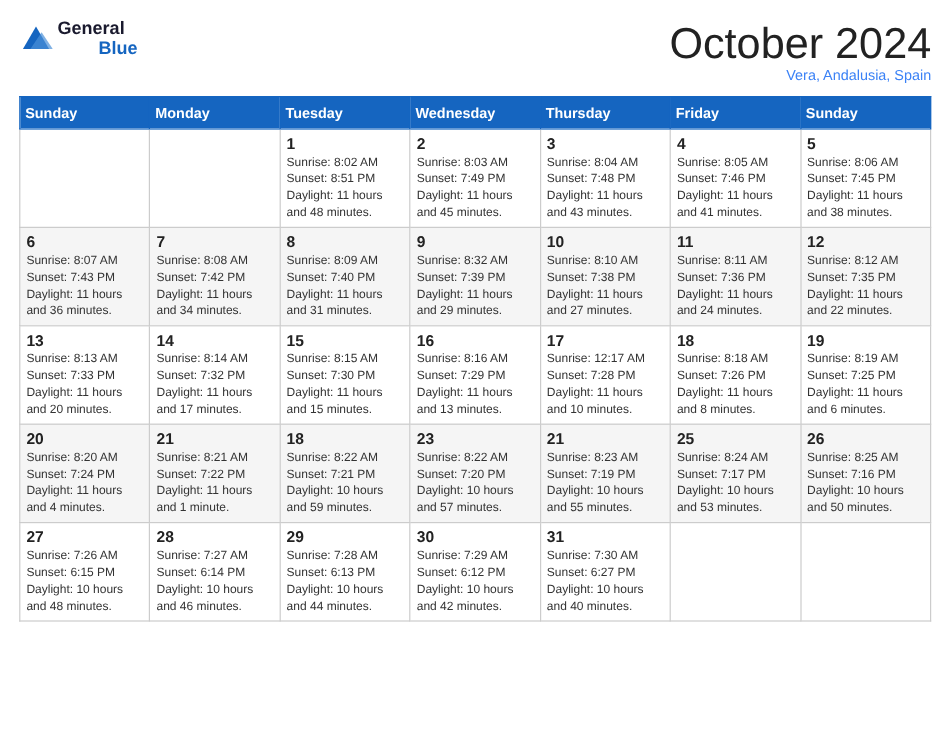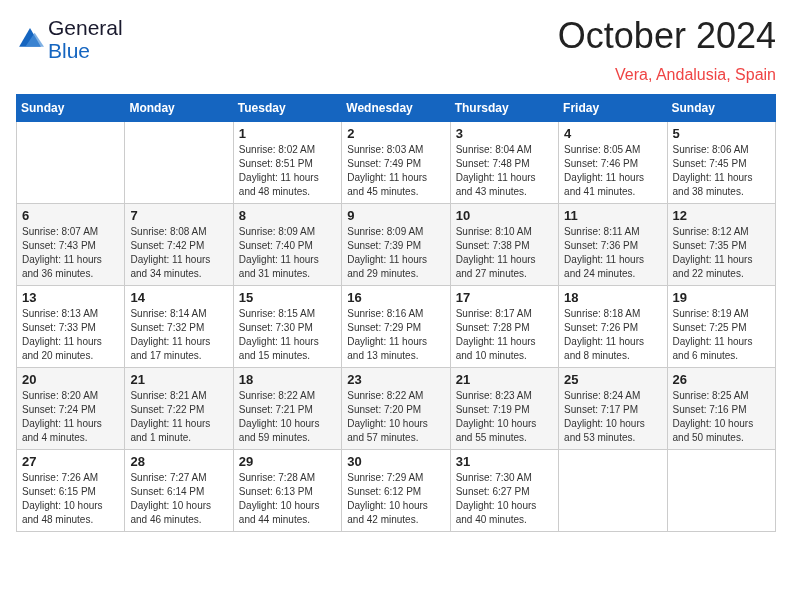--- a/index.html
+++ b/index.html
@@ -15,43 +15,43 @@
       justify-content: space-between;
       align-items: flex-start;
       margin-bottom: 10px;
     }
     .logo {
       display: flex;
       align-items: center;
       gap: 4px;
     }
     .logo-text {
-      font-size: 21px;
-      font-weight: normal;
+      font-size: 15px;
+      font-weight: bold;
       color: #1a1a2e;
       line-height: 1.1;
     }
-    .logo-blue { color: #1565c0; }
+    .logo-blue { color: #1565c0; margin-left: 34px; }
     .logo-icon {
       width: 28px;
       height: 28px;
     }
     .title-section {
       text-align: right;
     }
     .month-title {
       font-size: 36px;
       font-weight: 300;
       color: #222;
       line-height: 1.1;
     }
     .location {
-      font-size: 16px;
-      color: #ef4444;
-      margin-top: 10px;
+      font-size: 12px;
+      color: #3b82f6;
+      margin-top: 0;
     }
     table {
       width: 100%;
       border-collapse: collapse;
       font-size: 11px;
     }
     thead th {
       background-color: #1565c0;
       color: #fff;
       padding: 6px 4px;
@@ -169,21 +169,21 @@
 Daylight: 11 hours and 34 minutes.</div>
         </td>
         <td>
           <span class="day-num">8</span>
           <div class="day-detail">Sunrise: 8:09 AM
 Sunset: 7:40 PM
 Daylight: 11 hours and 31 minutes.</div>
         </td>
         <td>
           <span class="day-num">9</span>
-          <div class="day-detail">Sunrise: 8:09 AM
+          <div class="day-detail">Sunrise: 8:32 AM
 Sunset: 7:39 PM
 Daylight: 11 hours and 29 minutes.</div>
         </td>
         <td>
           <span class="day-num">10</span>
           <div class="day-detail">Sunrise: 8:10 AM
 Sunset: 7:38 PM
 Daylight: 11 hours and 27 minutes.</div>
         </td>
         <td>
@@ -219,21 +219,21 @@
 Daylight: 11 hours and 15 minutes.</div>
         </td>
         <td>
           <span class="day-num">16</span>
           <div class="day-detail">Sunrise: 8:16 AM
 Sunset: 7:29 PM
 Daylight: 11 hours and 13 minutes.</div>
         </td>
         <td>
           <span class="day-num">17</span>
-          <div class="day-detail">Sunrise: 8:17 AM
+          <div class="day-detail">Sunrise: 12:17 AM
 Sunset: 7:28 PM
 Daylight: 11 hours and 10 minutes.</div>
         </td>
         <td>
           <span class="day-num">18</span>
           <div class="day-detail">Sunrise: 8:18 AM
 Sunset: 7:26 PM
 Daylight: 11 hours and 8 minutes.</div>
         </td>
         <td>

